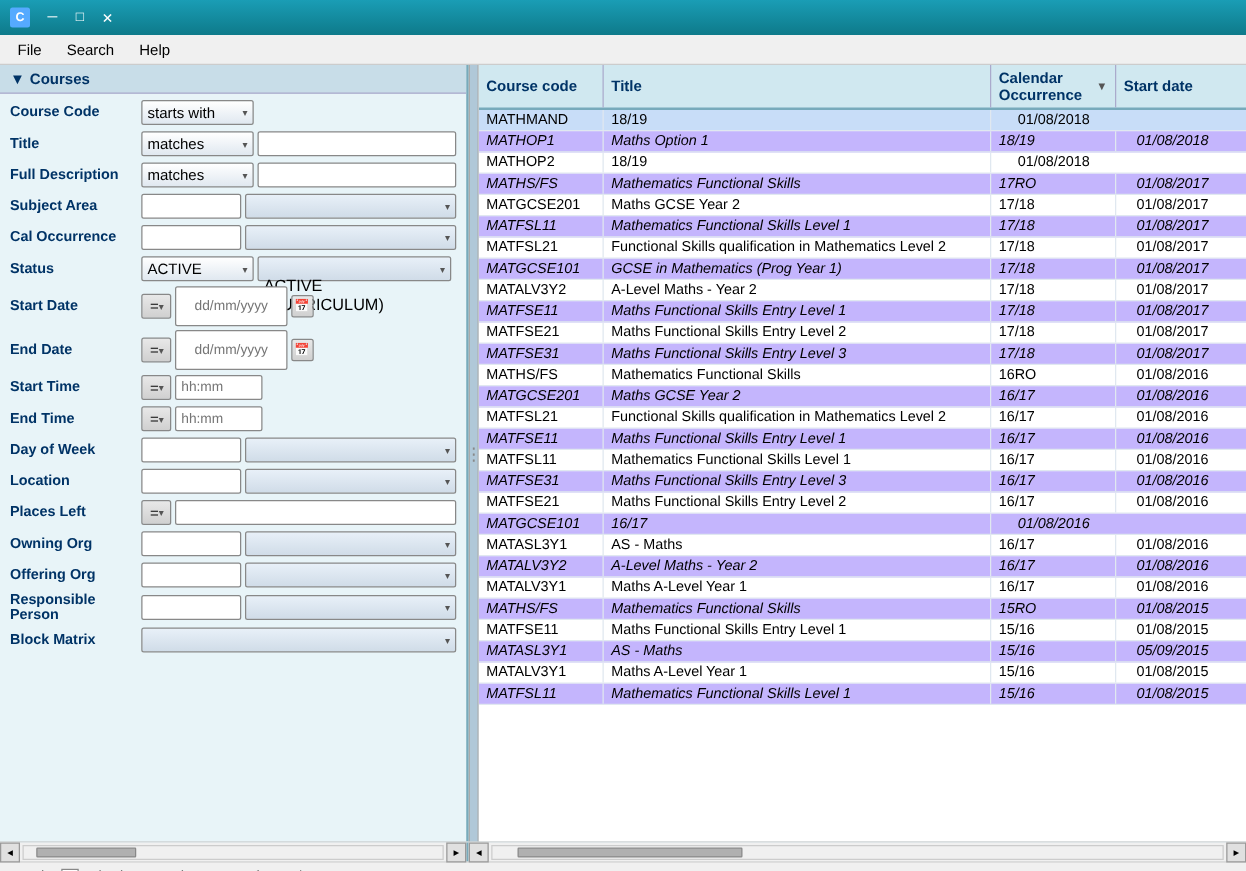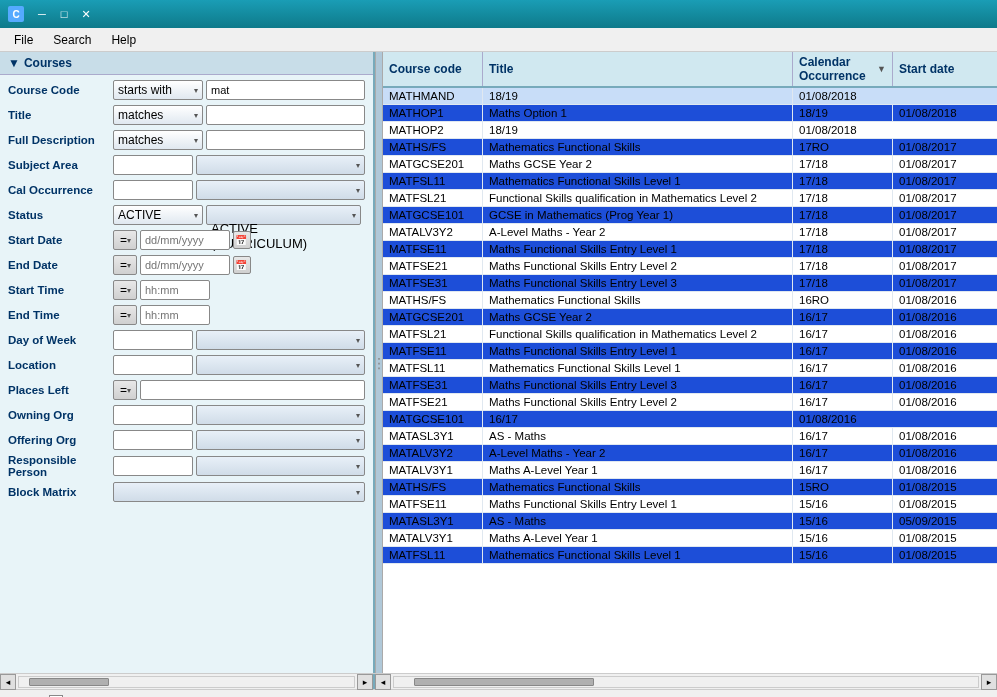--- a/index.html
+++ b/index.html
@@ -128,24 +128,25 @@
       cursor: pointer;
       font-size: 11px;
       display: inline-flex;
       align-items: center;
     }
     .date-input {
       background: white;
       border: 1px solid #888;
       border-radius: 2px;
       padding: 1px 4px;
-      height: 20px;
+      height: 32px;
       font-size: 11px;
       width: 90px;
       color: #999;
+      text-align: center;
     }
     .cal-icon {
       width: 18px; height: 18px;
       background: linear-gradient(to bottom, #e8e8e8, #d0d0d0);
       border: 1px solid #888;
       border-radius: 2px;
       display: inline-flex; align-items: center; justify-content: center;
       cursor: pointer;
       font-size: 10px;
     }
@@ -224,30 +225,30 @@
       overflow-y: auto;
       overflow-x: hidden;
     }
     .table-row {
       display: grid;
       grid-template-columns: 100px 310px 100px 90px;
       border-bottom: 1px solid #e0e8f0;
       cursor: pointer;
     }
     .table-row.selected { background: #c8ddf8; }
-    .table-row.alt { background: #1d4ed8; }
+    .table-row.alt { background: #c4b5fd; font-style: italic; }
     .td {
       padding: 2px 6px;
       border-right: 1px solid #e0e8f0;
       font-size: 11.5px;
       white-space: nowrap;
       overflow: hidden;
       text-overflow: ellipsis;
     }
-    .td:last-child { border-right: none; }
+    .td:last-child { border-right: none; text-align: center; }
 
     
     .table-body::-webkit-scrollbar { width: 14px; }
     .table-body::-webkit-scrollbar-track { background: #f0f0f0; border: 1px solid #ccc; }
     .table-body::-webkit-scrollbar-thumb { background: #b0b0b0; border: 1px solid #888; }
 
     
     .status-bar {
       background: #f0f0f0;
       height: 24px;
@@ -316,21 +317,20 @@
     </div>
     <div class="form-body">
 
       <div class="form-row">
         <div class="form-label">Course Code</div>
         <div class="form-control-group">
           <div class="dropdown-select" style="width:90px;">
             <span>starts with</span>
             <span class="arrow">▾</span>
           </div>
-          <input class="text-input" type="text" value="mat" style="">
         </div>
       </div>
 
       <div class="form-row">
         <div class="form-label">Title</div>
         <div class="form-control-group">
           <div class="dropdown-select" style="width:90px;">
             <span>matches</span>
             <span class="arrow">▾</span>
           </div>

